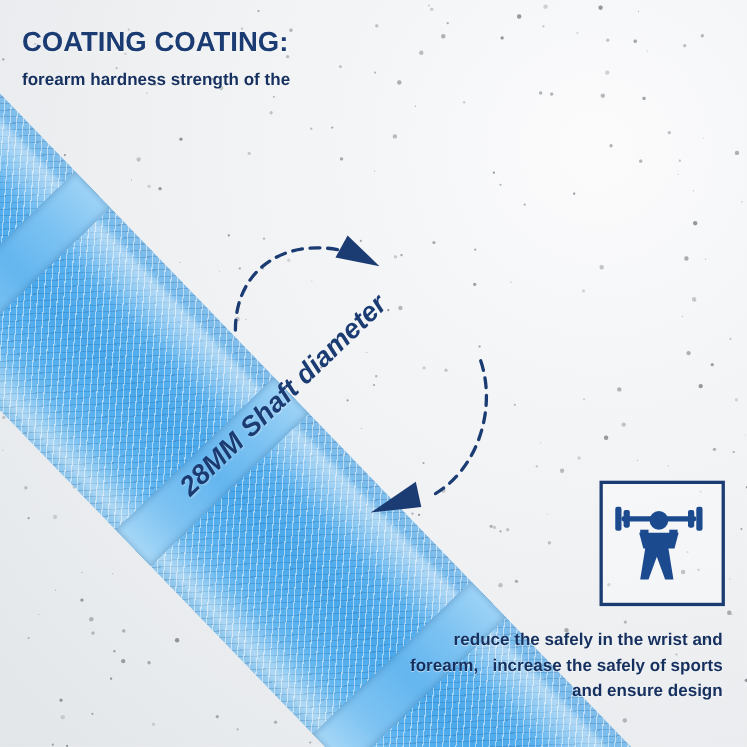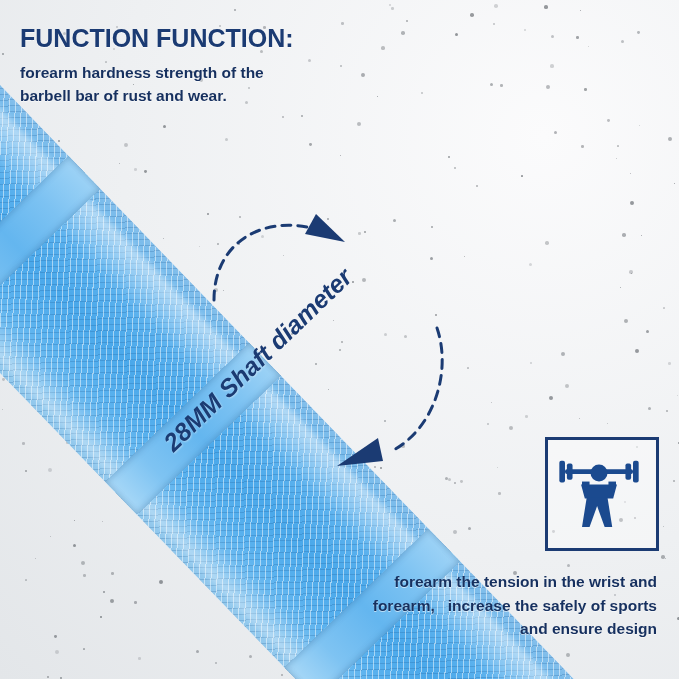--- a/index.html
+++ b/index.html
@@ -448,24 +448,23 @@
       <div class="knurl"></div>
       <div class="sheen"></div>
       <div class="sheen2"></div>
       <div class="ring" style="left:300px;"></div>
       <div class="ring" style="left:560px;"></div>
       <div class="ring" style="left:818px;"></div>
     </div>
   </div>
 
   <div class="headline">
-    <div class="h2">FUNCTION FUNCTION:</div>
+    <div class="h2">COATING COATING:</div>
     <div class="para">
       <span>forearm hardness strength of the</span>
-      <span>barbell bar of rust and wear.</span>
     </div>
   </div>
 
   <svg class="arrow-svg" viewBox="0 0 679 679">
     <path d="M214 300 C 214 244, 260 216, 312 228" fill="none" stroke="#1b3b73" stroke-width="3" stroke-dasharray="9 7" stroke-linecap="round"></path>
     <polygon points="345,242 305,234 316,214" fill="#1b3b73"></polygon>
 
     <path d="M437 328 C 452 372, 434 430, 390 452" fill="none" stroke="#1b3b73" stroke-width="3" stroke-dasharray="9 7" stroke-linecap="round"></path>
     <polygon points="337,466 378,438 383,461" fill="#1b3b73"></polygon>
   </svg>
@@ -483,18 +482,18 @@
         <circle cx="54" cy="35" r="9"></circle>
         <path d="M35 47 L73 47 L69 62 L39 62 Z"></path>
         <rect x="36" y="44" width="8" height="5"></rect>
         <rect x="64" y="44" width="8" height="5"></rect>
         <path d="M41 61 L36 92 L44 92 L52 70 L60 92 L68 92 L63 61 Z"></path>
       </g>
     </svg>
   </div>
 
   <div class="bottom-text">
-    <span>forearm the tension in the wrist and</span>
+    <span>reduce the safely in the wrist and</span>
     <span>forearm,   increase the safely of sports</span>
     <span>and ensure design</span>
   </div>
 
 </div>
 
 </body></html>

